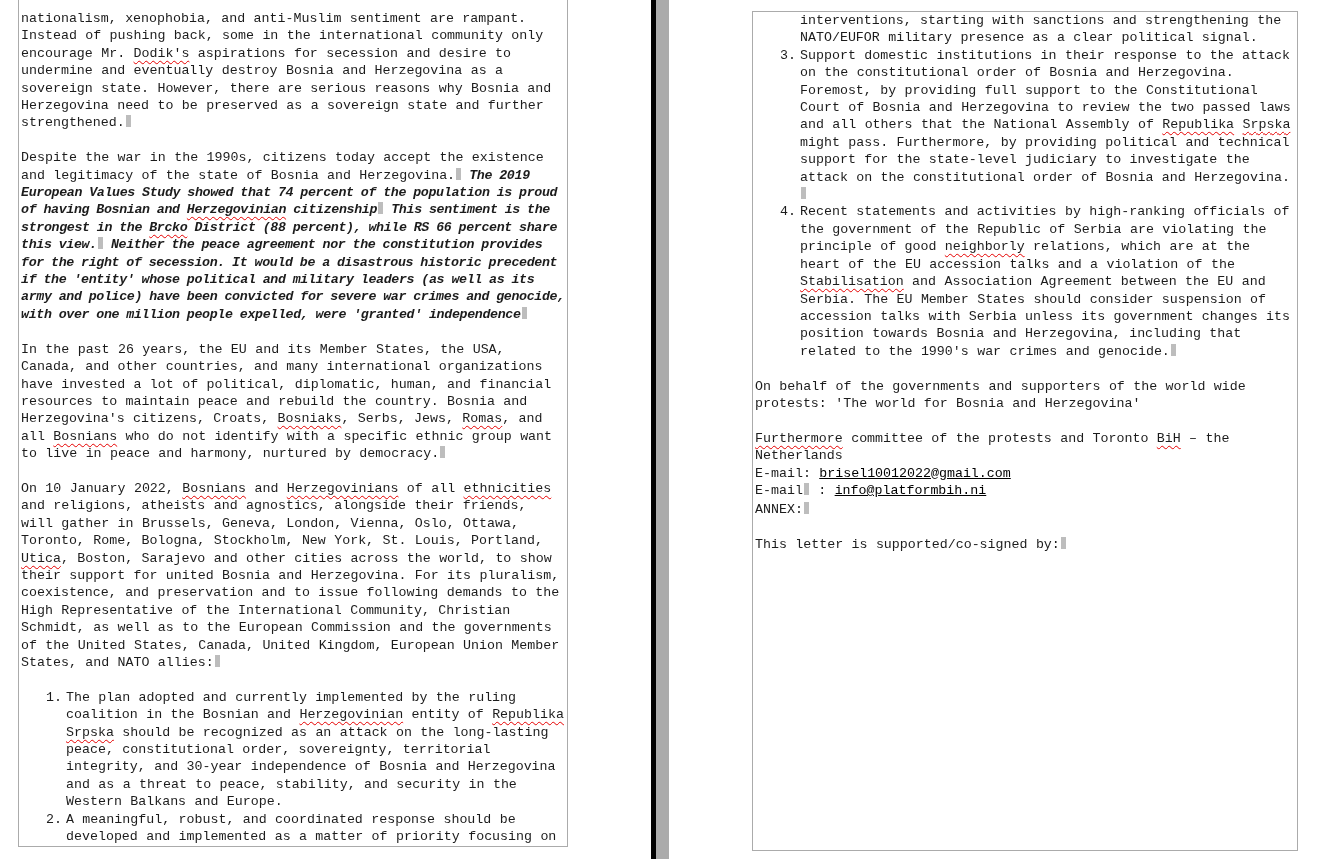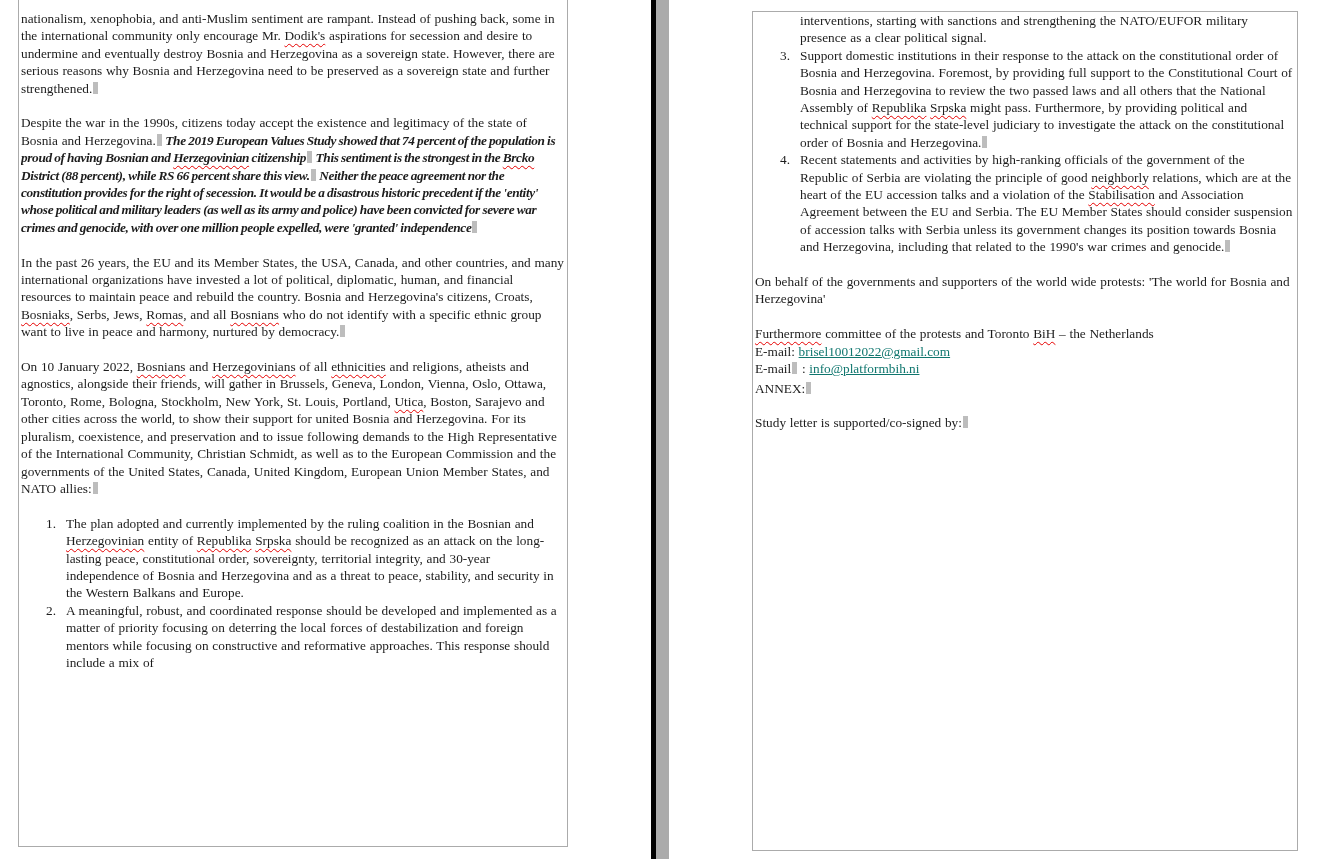--- a/index.html
+++ b/index.html
@@ -1,33 +1,33 @@
 <!DOCTYPE html>
 <html><head>
 <meta charset="utf-8">
 <style>
   html,body{margin:0;padding:0;background:#ffffff;}
   .screen{position:relative;width:1320px;height:859px;background:#ffffff;overflow:hidden;
-          font-family:Liberation Serif, serif;}
+          font-family:Liberation Mono, monospace;}
   .boundary{position:absolute;border:1px solid #ababab;background:#ffffff;box-sizing:border-box;}
   .boundary-left{left:18px;top:-12px;width:550px;height:859px;}
   .boundary-right{left:752px;top:11px;width:546px;height:840px;}
   .divider-black{position:absolute;left:651px;top:0;width:5px;height:859px;background:#000000;}
   .divider-gray{position:absolute;left:656px;top:0;width:13px;height:859px;background:#ababab;}
   .content{position:absolute;overflow:hidden;color:#1c1c1c;font-size:13.3px;line-height:17.4px;
            word-spacing:0.4px;}
   .content-left{left:21px;top:10px;width:545px;height:836px;}
   .content-right{left:755px;top:12px;width:541px;height:838px;}
   .para{margin:0;}
   .li{position:relative;padding-left:45px;margin:0;}
   .li .num{position:absolute;left:25px;top:0;}
   .bi{font-weight:bold;font-style:italic;letter-spacing:-0.35px;word-spacing:-0.5px;}
   .sq{text-decoration:underline;text-decoration-style:wavy;text-decoration-color:#e60000;
       text-decoration-thickness:1px;text-underline-offset:2.5px;text-decoration-skip-ink:none;}
-  .link{color:#0f766e;text-decoration:underline;text-decoration-style:solid;text-align:center;}
+  .link{color:#000000;text-decoration:underline;text-decoration-style:solid;text-align:center;}
   .mark{display:inline-block;width:5px;height:12px;background:#bdbdbd;vertical-align:-1px;margin:0 1px;}
 </style>
 </head>
 <body>
 
 <div class="screen">
   <div class="boundary boundary-left"></div>
   <div class="content content-left">
       <div class="para" style="margin-top: 0px;"><span class="">nationalism, xenophobia, and anti-Muslim sentiment are rampant. Instead of pushing back, some in the international community only encourage Mr. </span><span class="sq">Dodik's</span><span class=""> aspirations for secession and desire to undermine and eventually destroy Bosnia and Herzegovina as a sovereign state. However, there are serious reasons why Bosnia and Herzegovina need to be preserved as a sovereign state and further strengthened.</span><span class="mark"></span></div>
       <div class="para" style="margin-top: 17.4px;"><span class="">Despite the war in the 1990s, citizens today accept the existence and legitimacy of the state of Bosnia and Herzegovina.</span><span class="mark"></span><span class="bi"> The 2019 European Values Study showed that 74 percent of the population is proud of having Bosnian and </span><span class="bi sq">Herzegovinian</span><span class="bi"> citizenship</span><span class="mark"></span><span class="bi"> This sentiment is the strongest in the </span><span class="bi sq">Brcko</span><span class="bi"> District (88 percent), while RS 66 percent share this view.</span><span class="mark"></span><span class="bi"> Neither the peace agreement nor the constitution provides for the right of secession. It would be a disastrous historic precedent if the 'entity' whose political and military leaders (as well as its army and police) have been convicted for severe war crimes and genocide, with over one million people expelled, were 'granted' independence</span><span class="mark"></span></div>
@@ -43,15 +43,15 @@
   <div class="boundary boundary-right"></div>
   <div class="content content-right">
       <div class="li" style="margin-top: 0px;"><span class="">interventions, starting with sanctions and strengthening the NATO/EUFOR military presence as a clear political signal.</span></div>
       <div class="li" style="margin-top: 0px;"><span class="num">3.</span><span class="">Support domestic institutions in their response to the attack on the constitutional order of Bosnia and Herzegovina. Foremost, by providing full support to the Constitutional Court of Bosnia and Herzegovina to review the two passed laws and all others that the National Assembly of </span><span class="sq">Republika</span><span class=""> </span><span class="sq">Srpska</span><span class=""> might pass. Furthermore, by providing political and technical support for the state-level judiciary to investigate the attack on the constitutional order of Bosnia and Herzegovina.</span><span class="mark"></span></div>
       <div class="li" style="margin-top: 0px;"><span class="num">4.</span><span class="">Recent statements and activities by high-ranking officials of the government of the Republic of Serbia are violating the principle of good </span><span class="sq">neighborly</span><span class=""> relations, which are at the heart of the EU accession talks and a violation of the </span><span class="sq">Stabilisation</span><span class=""> and Association Agreement between the EU and Serbia. The EU Member States should consider suspension of accession talks with Serbia unless its government changes its position towards Bosnia and Herzegovina, including that related to the 1990's war crimes and genocide.</span><span class="mark"></span></div>
       <div class="para" style="margin-top: 17.4px;"><span class="">On behalf of the governments and supporters of the world wide protests: 'The world for Bosnia and Herzegovina'</span></div>
       <div class="para" style="margin-top: 17.4px;"><span class="sq">Furthermore</span><span class=""> committee of the protests and Toronto </span><span class="sq">BiH</span><span class=""> – the Netherlands</span></div>
       <div class="para" style="margin-top: 0px;"><span class="">E-mail: </span><span class="link">brisel10012022@gmail.com</span></div>
       <div class="para" style="margin-top: 0px;"><span class="">E-mail</span><span class="mark"></span><span class=""> : </span><span class="link">info@platformbih.ni</span></div>
       <div class="para" style="margin-top: 2px;"><span class="">ANNEX:</span><span class="mark"></span></div>
-      <div class="para" style="margin-top: 17.4px;"><span class="">Study letter is supported/co-signed by:</span><span class="mark"></span></div>
+      <div class="para" style="margin-top: 17.4px;"><span class="">This letter is supported/co-signed by:</span><span class="mark"></span></div>
     </div>
 </div>
 
 </body></html>

